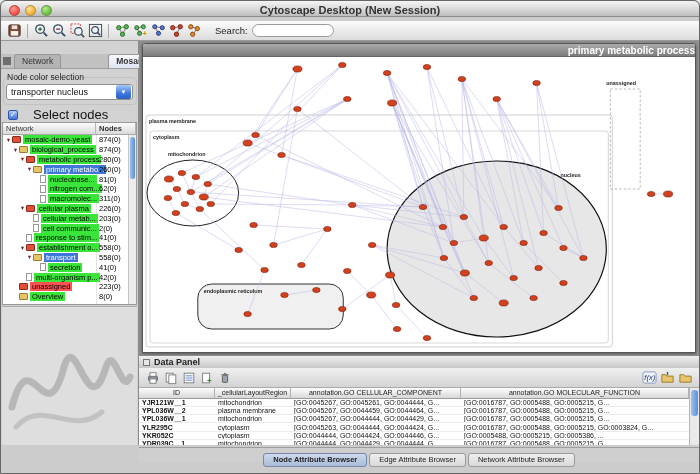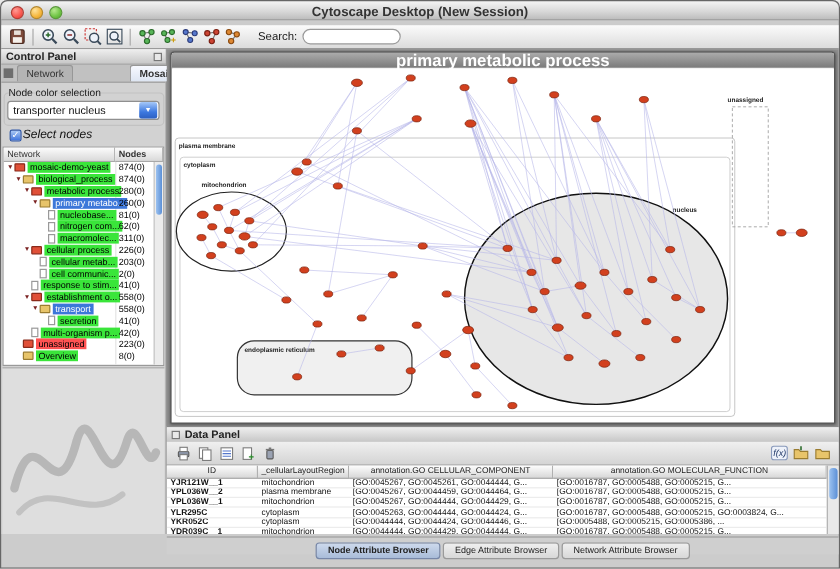--- a/index.html
+++ b/index.html
@@ -41,21 +41,21 @@
   .cp-grouplabel{position:absolute;top:31px;left:6px;font-size:8.5px;color:#222;}
   .cp-groupbox{position:absolute;top:36px;left:2px;width:134px;height:28px;border:1px solid #c2c2c2;border-radius:4px;}
   .cp-combo{position:absolute;top:43px;left:5px;width:127px;height:16px;background:#fff;border:1px solid #8f8f8f;
     border-radius:3px;font-size:9px;display:flex;align-items:center;overflow:hidden;}
   .cp-combo .val{flex:1;padding-left:4px;white-space:nowrap;overflow:hidden;color:#111;}
   .cp-combo .btn{width:15px;height:14px;background:linear-gradient(#a6c8f8,#3c78e0 60%,#2c5fc0);
     border-radius:2px;color:#fff;font-size:6px;display:flex;align-items:center;justify-content:center;margin-right:1px;flex:none;}
   .cp-check{position:absolute;top:66px;left:7px;display:flex;align-items:center;}
   .cp-check .box{width:10px;height:10px;border-radius:2px;background:linear-gradient(#a9c8f5,#3f74dd);
     border:1px solid #2f57a8;color:#fff;font-size:8px;line-height:8px;text-align:center;font-weight:bold;}
-  .cp-check .lab{font-size:10px;margin-left:1px;color:#111;font-style:italic;}
+  .cp-check .lab{font-size:13px;margin-left:15px;color:#111;}
   .tree-wrap{position:absolute;top:81px;left:1px;right:1px;bottom:140px;background:#fff;border:1px solid #9a9a9a;overflow:hidden;}
   .tree-hdr{display:flex;height:12px;}
   .tree-hdr .h{background:linear-gradient(#fcfcfc,#d9d9d9);font-size:7.5px;color:#333;
     padding:1px 0 0 3px;border-right:1px solid #b5b5b5;border-bottom:1px solid #a8a8a8;}
   .h1{width:93px;}.h2{flex:1;font-weight:bold;}
   .tree-body{position:absolute;top:12px;left:0;right:8px;bottom:0;overflow:hidden;}
   .colline{position:absolute;top:12px;bottom:0;left:93px;width:1px;background:#e4e4e4;}
   .tree-scroll{position:absolute;top:12px;right:0;width:8px;bottom:0;background:#ececec;border-left:1px solid #c5c5c5;}
   .tree-scroll .thumb{position:absolute;top:2px;left:1px;width:5px;height:42px;border-radius:3px;
     background:linear-gradient(90deg,#9cc2f0,#5b8fd6);}
@@ -69,22 +69,22 @@
   .tlbl{padding:0 2px;overflow:hidden;}
   .bg-green{background:#3ae53a;color:#000;}
   .bg-blue{background:#3c77d9;color:#fff;}
   .bg-red{background:#ff5252;color:#000;}
   .tcount{position:absolute;left:96px;color:#000;}
   .cp-thumb{position:absolute;left:1px;right:1px;bottom:0;height:139px;background:#dedede;border-top:1px solid #ababab;overflow:hidden;}
   
   .right-area{position:absolute;top:40px;left:138px;right:0;bottom:28px;background:#8f8f8f;}
   .net-frame{position:absolute;left:3px;right:3px;top:2px;height:310px;background:#fff;border:1px solid #555;
     box-shadow:0 1px 3px rgba(0,0,0,.4);border-radius:3px 3px 0 0;}
-  .net-title{height:13px;background:linear-gradient(#ababab,#7c7c7c);color:#fff;font-size:14px;font-weight:bold;
-    text-align:center;line-height:13px;border-bottom:1px solid #666;border-radius:2px 2px 0 0;}
+  .net-title{height:13px;background:linear-gradient(#ababab,#7c7c7c);color:#fff;font-size:10px;font-weight:bold;
+    text-align:right;line-height:13px;border-bottom:1px solid #666;border-radius:2px 2px 0 0;}
   .net-canvas{position:absolute;top:13px;left:1px;right:1px;bottom:1px;background:#fff;overflow:hidden;}
   
   .data-panel{position:absolute;left:0;right:0;top:314px;bottom:0;background:#cfcfcf;border-top:1px solid #8a8a8a;}
   .dp-toolbar{position:absolute;top:12px;height:20px;left:0;right:0;background:linear-gradient(#f0f0f0,#d4d4d4);
     border-bottom:1px solid #aaa;display:flex;align-items:center;padding:0 5px;}
   .dp-right{margin-left:auto;display:flex;}
   .dp-table{position:absolute;top:32px;left:0;right:10px;bottom:0;background:#fff;overflow:hidden;}
   .dp-scroll{position:absolute;top:32px;right:0;width:10px;bottom:0;background:#e9e9e9;border-left:1px solid #b5b5b5;}
   .dp-scroll .thumb{position:absolute;top:2px;left:1px;width:7px;height:26px;border-radius:3px;
     background:linear-gradient(90deg,#9cc2f0,#5b8fd6);}
@@ -201,24 +201,20 @@
           <circle cx="4" cy="4" r="2.3" fill="#dd8833" stroke="#8a4a10"></circle>
           <circle cx="11" cy="6" r="2.3" fill="#dd8833" stroke="#8a4a10"></circle>
           <circle cx="6" cy="12" r="2.3" fill="#dd8833" stroke="#8a4a10"></circle>
         </svg>
       </span>
     <span class="search-label">Search:</span>
     <input class="search-input" value="" style="">
   </div>
 
   <div class="control-panel">
-    <div class="panel-header">
-      <span>Control Panel</span>
-      <span class="float-ico"></span>
-    </div>
     <div class="cp-tabs">
       <span class="cp-tabhandle"></span>
       <span id="cp-tabs-slot">
           <span class="cp-tab">Network</span>
           <span class="cp-tab sel">Mosaic</span>
         </span>
       <span class="cp-tabarrow">▶</span>
     </div>
     <div class="cp-groupbox"></div>
     <div class="cp-grouplabel">Node color selection</div>
@@ -283,21 +279,21 @@
             <span class="ind" style="width: 30px;"></span>
             <span class="tri"></span>
             <span class="ticon leaf"></span>
             <span class="tlbl bg-green">macromolec...</span>
             <span class="tcount">311(0)</span>
           </div>
           <div class="trow">
             <span class="ind" style="width: 16px;"></span>
             <span class="tri">▼</span>
             <span class="ticon red-folder"></span>
-            <span class="tlbl bg-green">cellular process</span>
+            <span class="tlbl bg-green">cellular plasma</span>
             <span class="tcount">226(0)</span>
           </div>
           <div class="trow">
             <span class="ind" style="width: 23px;"></span>
             <span class="tri"></span>
             <span class="ticon leaf"></span>
             <span class="tlbl bg-green">cellular metab...</span>
             <span class="tcount">203(0)</span>
           </div>
           <div class="trow">

